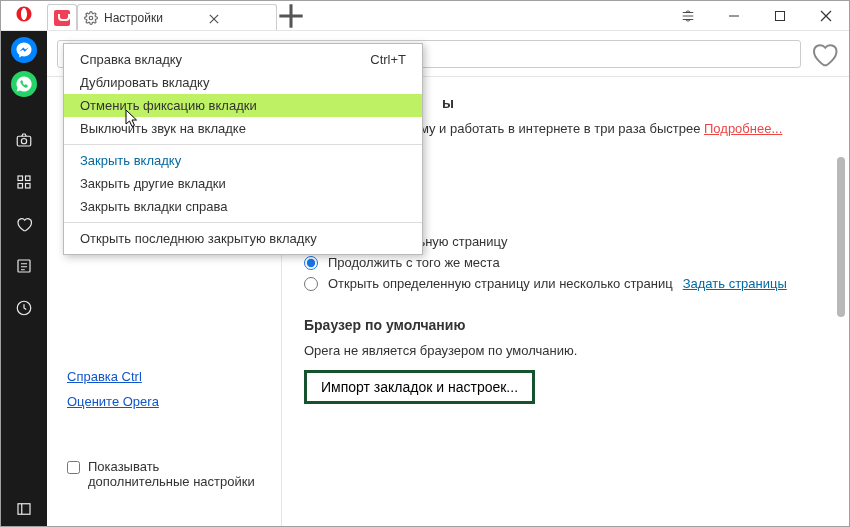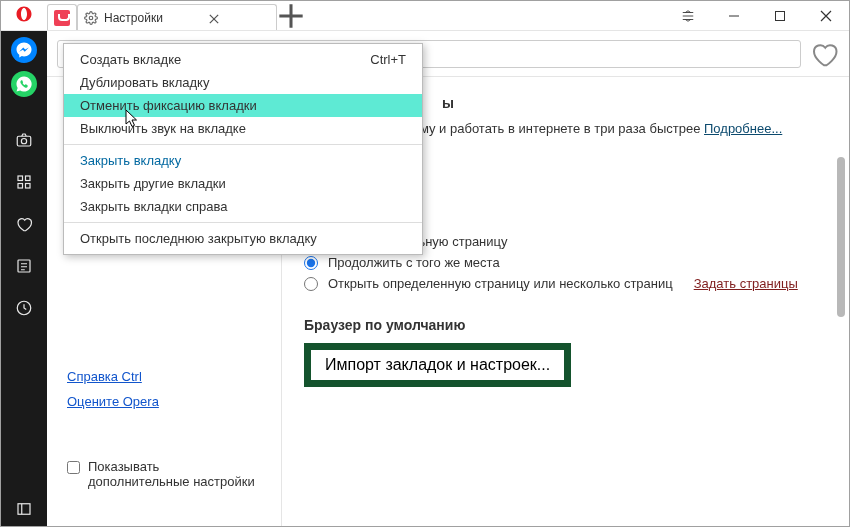--- a/index.html
+++ b/index.html
@@ -40,34 +40,34 @@
 .sidebar { width: 235px; border-right: 1px solid #e5e5e5; padding: 14px 20px; font-size: 13px; }
 .search-settings { width: 100%; height: 30px; border: 2px solid #1a73e8; outline: none; padding: 0 8px; margin-bottom: 18px; }
 .side-links { margin-top: 230px; }
 .side-links a { display: block; color: #1155cc; text-decoration: underline; margin-bottom: 10px; font-size: 13px; }
 .side-check { display: flex; align-items: flex-start; gap: 8px; margin-top: 50px; font-size: 13px; color: #333; }
 .side-check input { margin-top: 2px; }
 
 .main { flex: 1; padding: 18px 22px; font-size: 13px; color: #333; overflow: hidden; position: relative; }
 .section-title { font-weight: 600; font-size: 14px; margin-bottom: 10px; }
 .ad-text { margin-bottom: 22px; }
-.ad-text a { color: #0c4a6e; text-decoration: underline; }
+.ad-text a { color: #ef4444; text-decoration: underline; }
 .radio-row { display: flex; align-items: center; gap: 10px; margin: 6px 0 6px 0; }
 .radio-row input[type=radio] { width: 14px; height: 14px; accent-color: #1a73e8; }
-.radio-row a { color: #7f1d1d; text-decoration: underline; margin-left: 11px; }
+.radio-row a { color: #0369a1; text-decoration: underline; margin-left: 0; }
 .section-gap { height: 20px; }
 .default-text { margin: 10px 0 12px 0; }
-.btn { display: inline-block; border: 7px solid #14532d; background: #fff; padding: 6px 14px; font-size: 16px; cursor: pointer; }
+.btn { display: inline-block; border: 3px solid #14532d; background: #fff; padding: 6px 14px; font-size: 14px; cursor: pointer; }
 .scrollbar { position: absolute; right: 4px; top: 80px; width: 8px; height: 160px; background: #b8b8b8; border-radius: 4px; }
 
 
 .context-menu { position: absolute; left: 62px; top: 42px; width: 360px; background: #fff; border: 1px solid #bbb; box-shadow: 2px 2px 8px rgba(0,0,0,0.25); z-index: 100; padding: 4px 0; font-size: 13px; }
 .cm-item { display: flex; padding: 4px 16px; color: #333; cursor: default; }
 .cm-item .shortcut { margin-left: auto; color: #333; }
-.cm-item.hover { background: #5eead4; }
+.cm-item.hover { background: #bef264; }
 .cm-item.disabled { color: #0369a1; }
 .cm-sep { height: 1px; background: #ddd; margin: 4px 0; }
 
 .cursor { position: absolute; left: 124px; top: 108px; z-index: 200; pointer-events: none; }
 .cursor svg { width: 16px; height: 20px; }
 </style>
 </head>
 <body>
 
 <div class="titlebar">
@@ -216,30 +216,31 @@
       <input type="radio" name="st" checked="" style="">
       <span>Продолжить с того же места</span>
     </div>
     <div class="radio-row">
       <input type="radio" name="st" style="">
       <span>Открыть определенную страницу или несколько страниц </span>
       <a>Задать страницы</a>
     </div>
     <div class="section-gap"></div>
     <div class="section-title">Браузер по умолчанию</div>
+    <div class="default-text">Opera не является браузером по умолчанию.</div>
     <button class="btn">Импорт закладок и настроек...</button>
     <div class="section-gap"></div>
 
     <div class="scrollbar"></div>
   </div>
 </div>
 
 <div class="context-menu">
   <div class="cm-item">
-    <span>Создать вкладке</span>
+    <span>Справка вкладку</span>
     <span class="shortcut">Ctrl+T</span>
   </div>
   <div class="cm-item">
     <span>Дублировать вкладку</span>
   </div>
   <div class="cm-item hover">
     <span>Отменить фиксацию вкладки</span>
   </div>
   <div class="cm-item">
     <span>Выключить звук на вкладке</span>

